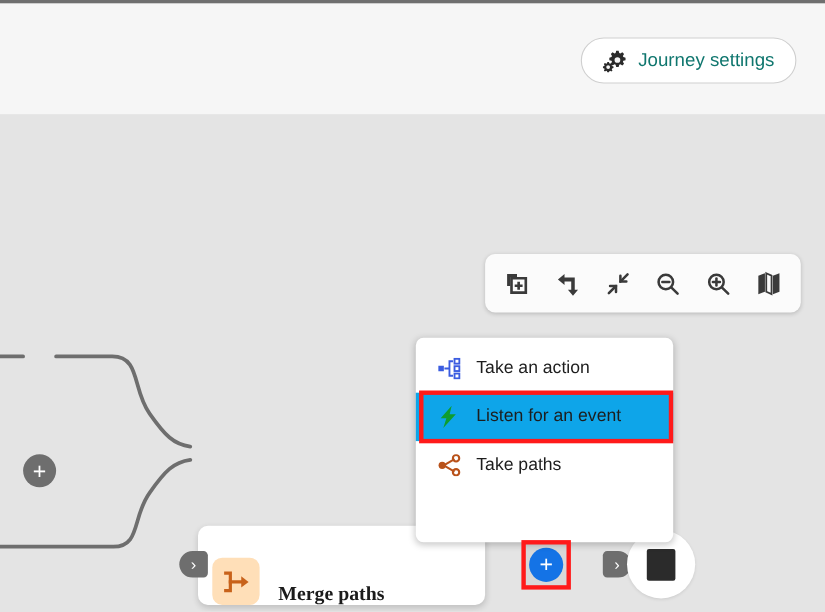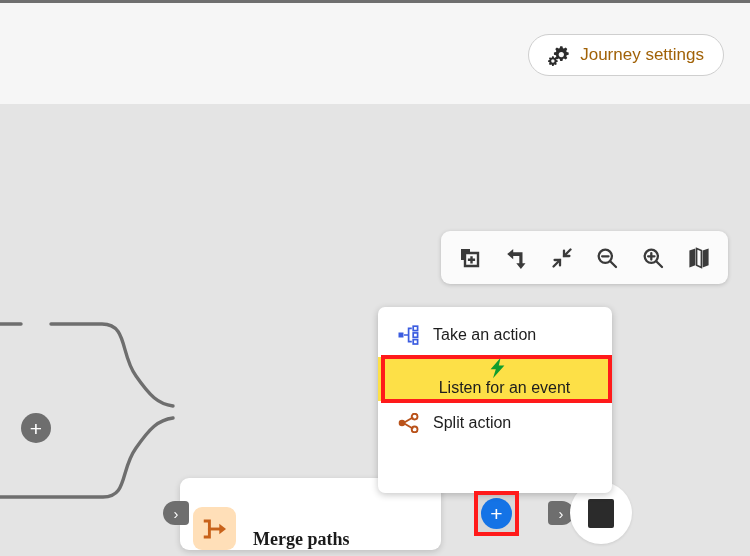--- a/index.html
+++ b/index.html
@@ -15,21 +15,21 @@
     position:absolute;left:0;top:0;width:750px;height:104px;
     background:#f6f6f6;border-top:3px solid #6f6f6f;box-sizing:border-box;
   }
   .topbar-actions{
     position:absolute;right:26px;top:31px;
     display:flex;align-items:center;gap:16px;
   }
   .btn{
     height:42px;border-radius:21px;box-sizing:border-box;
     display:flex;align-items:center;justify-content:center;
-    font-size:17px;color:#a16207;cursor:pointer;
+    font-size:17px;color:#0f766e;cursor:pointer;
     background:#fff;border:1.6px solid #cfcfcf;
     padding:0 19px;white-space:nowrap;
   }
   .btn .gear-wrap{margin-right:9px;display:flex;align-items:center;}
   .btn-primary{
     background:#1473e6;border:none;color:#fff;font-weight:bold;
     padding:0 25px;height:43px;border-radius:22px;font-size:17px;
   }
 
   
@@ -51,21 +51,21 @@
     position:absolute;left:378px;top:203px;width:234px;height:186px;
     background:#fff;border-radius:7px;
     box-shadow:0 2px 7px rgba(0,0,0,.22);
     z-index:8;box-sizing:border-box;padding-top:6px;
   }
   .menu-item{
     height:44px;display:flex;align-items:center;padding-left:19px;
     font-size:16px;color:#1d1d1d;cursor:pointer;box-sizing:border-box;
   }
   .menu-item .mi-icon{width:22px;height:22px;display:flex;align-items:center;justify-content:center;margin-right:14px;}
-  .menu-item.highlighted{background:#fde047;flex-direction:column;}
+  .menu-item.highlighted{background:#0ea5e9;}
   .hl-box{
     position:absolute;left:381px;top:251px;width:231px;height:48px;
     border:4px solid #ff1a1a;box-sizing:border-box;z-index:9;pointer-events:none;
   }
 
   
   .node-card{
     position:absolute;left:180px;top:374px;width:261px;height:72px;
     background:#fff;border-radius:9px;
     box-shadow:0 2px 6px rgba(0,0,0,.16);
@@ -239,21 +239,21 @@
           <svg width="21" height="20" viewBox="0 0 21 20">
             <g stroke="#b9521a" stroke-width="1.9" fill="none">
               <path d="M5.4 10.0L15.2 4.3"></path>
                 <path d="M5.4 10.0L15.2 15.7"></path>
             </g>
             <circle cx="4.0" cy="10.0" r="3.3" fill="#b9521a"></circle>
             <circle cx="16.6" cy="3.6" r="2.9" fill="none" stroke="#b9521a" stroke-width="1.9"></circle>
             <circle cx="16.6" cy="16.4" r="2.9" fill="none" stroke="#b9521a" stroke-width="1.9"></circle>
           </svg>
         </span>
-        <span>Split action</span>
+        <span>Take paths</span>
       </div>
 
     </div>
 
     <div class="hl-box"></div>
 
     <div class="plus-grey">
       <span>+</span>
     </div>
 

